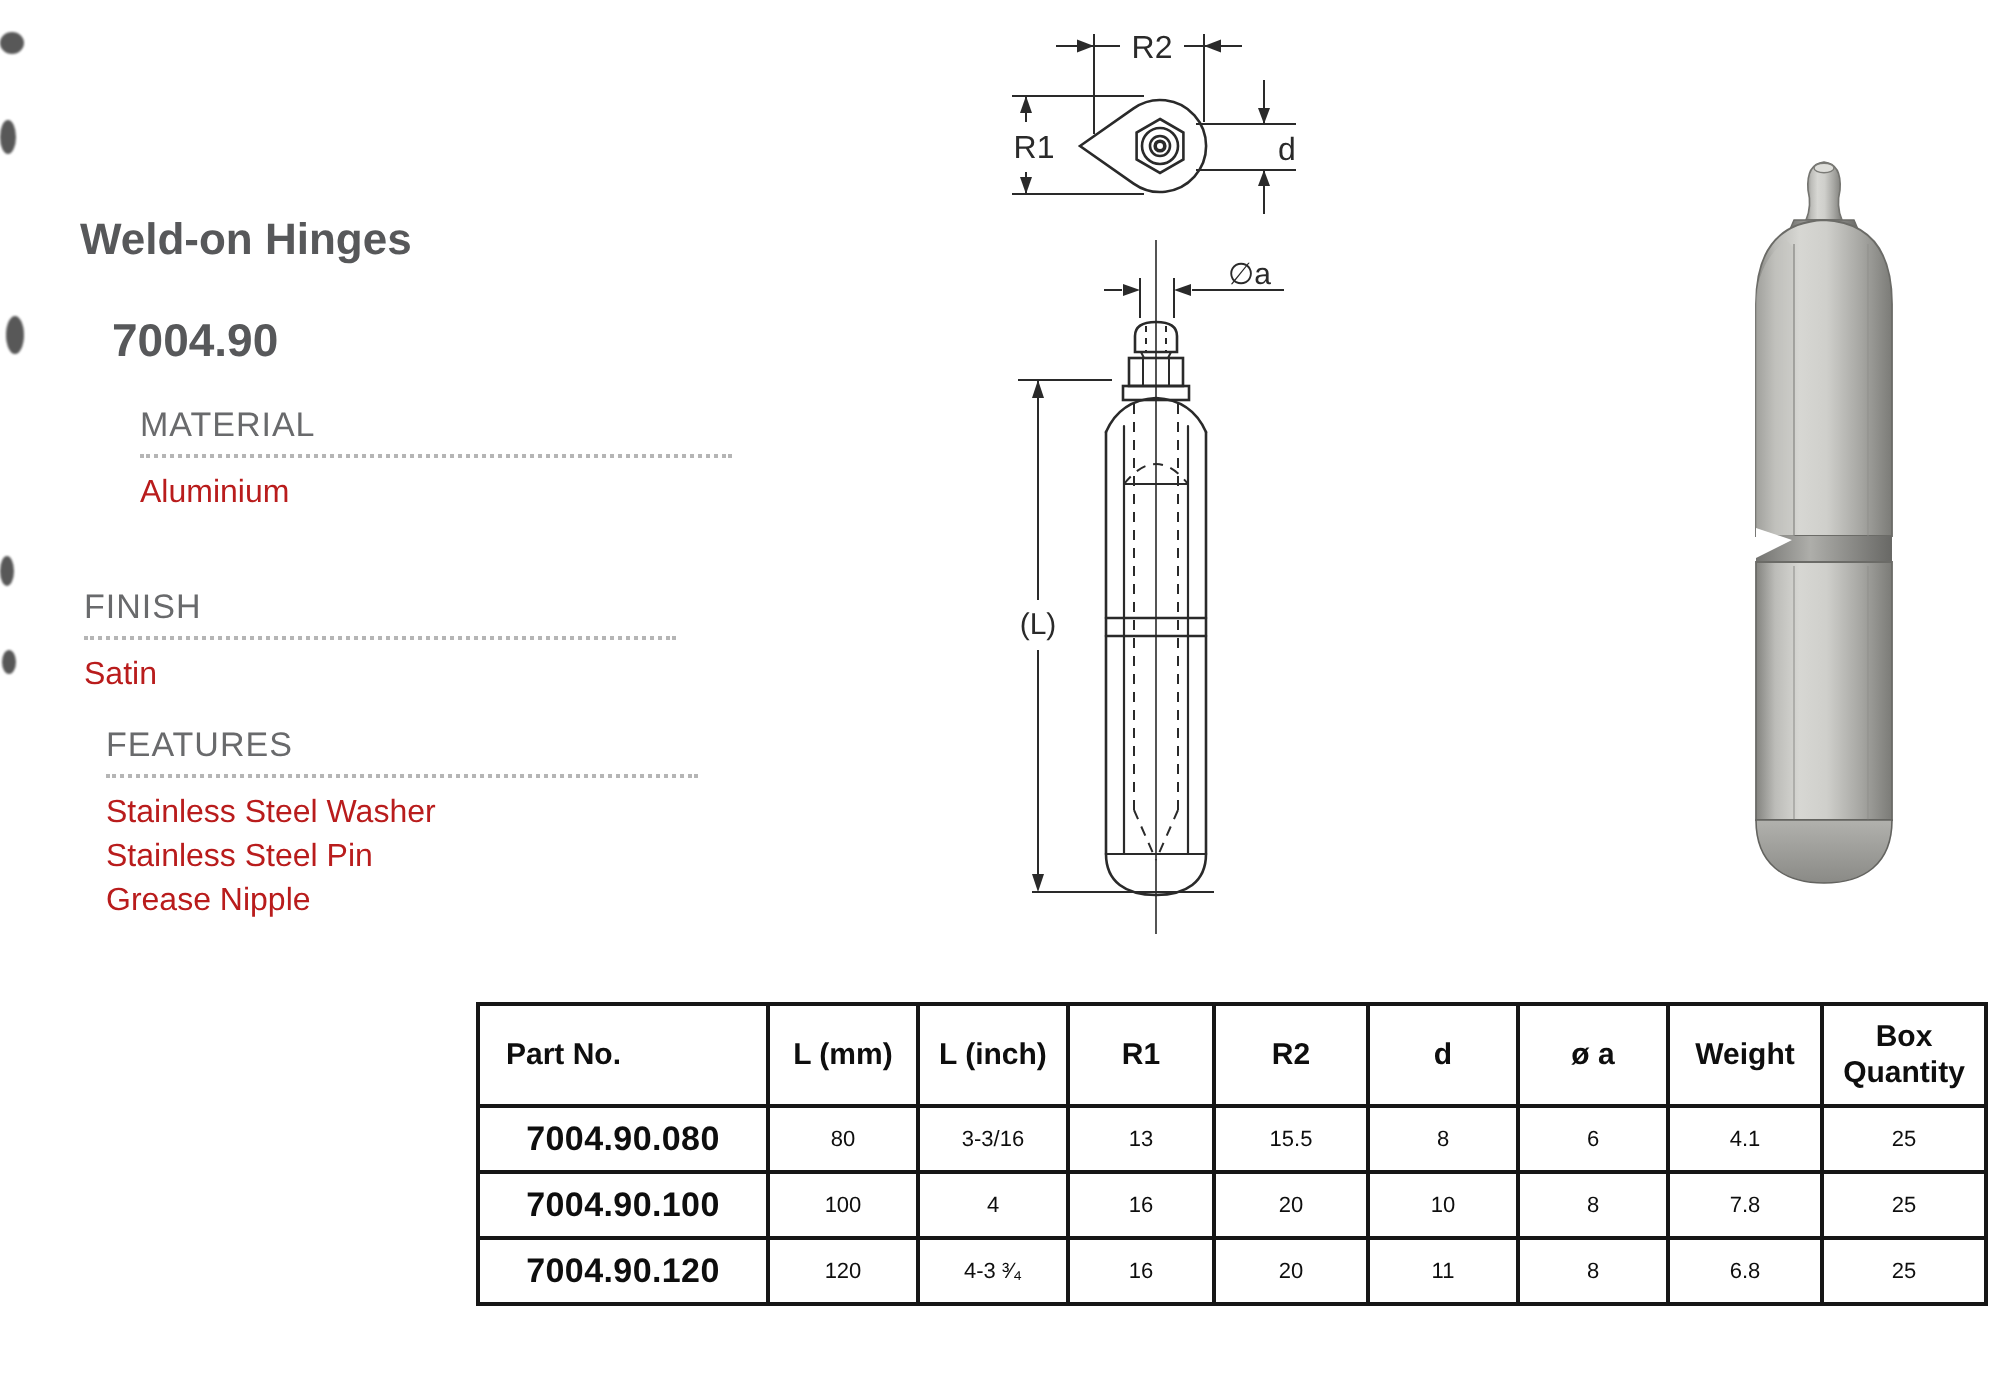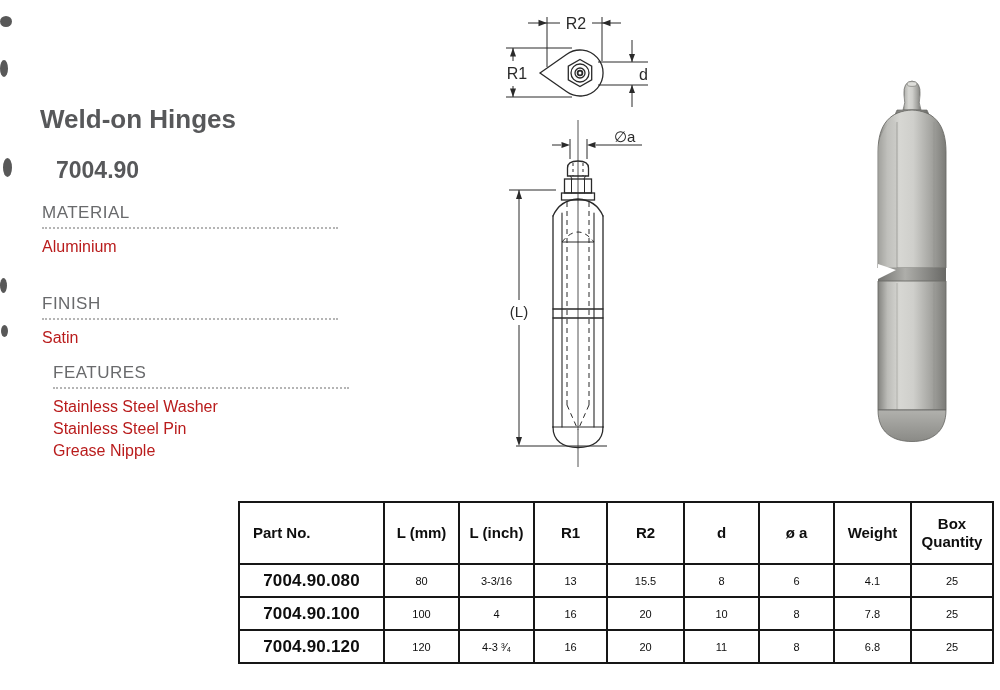--- a/index.html
+++ b/index.html
@@ -11,26 +11,26 @@
   
   .smudge{position:absolute;background:#2f2f2f;border-radius:50%;filter:blur(.6px);opacity:.8;}
   .s1{left:0;top:16px;width:12px;height:11px;}
   .s2{left:0;top:60px;width:8px;height:17px;}
   .s3{left:3px;top:158px;width:9px;height:19px;}
   .s4{left:0;top:278px;width:7px;height:15px;}
   .s5{left:1px;top:325px;width:7px;height:12px;}
 
   
   .titleblock{position:absolute;left:40px;top:103px;}
-  .titleblock h1{margin:0;font-size:26px;line-height:33px;font-weight:bold;color:#57585a;}
+  .titleblock h1{margin:0;font-size:22px;line-height:33px;font-weight:bold;color:#57585a;}
   .titleblock h2{margin:16px;font-size:23px;line-height:36px;font-weight:bold;color:#57585a;}
 
   
   .section{position:absolute;left:42px;width:296px;}
-  .sec-material{top:203px;}
+  .sec-material{top:203px;margin-left:28px;}
   .sec-finish{top:294px;}
   .sec-features{top:363px;margin-left:11px;}
   .section .seclabel{
     font-size:17px;color:#696a6c;letter-spacing:.5px;
     border-bottom:2px dotted #b5b5b5;padding-bottom:4px;
   }
   .section .secitems{margin-top:7px;font-size:16px;line-height:22px;color:#b91c1c;}
 
   
   .drawing-svg{position:absolute;left:490px;top:0;}
@@ -41,21 +41,21 @@
   
   .spec-table{
     position:absolute;left:238px;top:501px;width:754px;
     border-collapse:collapse;table-layout:fixed;
     font-family:"Liberation Sans","DejaVu Sans",sans-serif;
   }
   .spec-table th,.spec-table td{
     border:2px solid #161616;text-align:center;vertical-align:middle;
     padding:0 2px;color:#0e0e0e;overflow:hidden;
   }
-  .spec-table thead tr{height:62px;}
+  .spec-table thead tr{height:51px;}
   .spec-table tbody tr{height:33px;}
   .spec-table th{font-size:15px;font-weight:bold;line-height:18px;}
   .spec-table th.col-partno{text-align:left;padding-left:13px;}
   .spec-table td.partno{font-size:17px;font-weight:bold;letter-spacing:.2px;}
   .spec-table td.val{font-size:11px;}
 </style>
 </head>
 <body>
 
 <div class="page">

